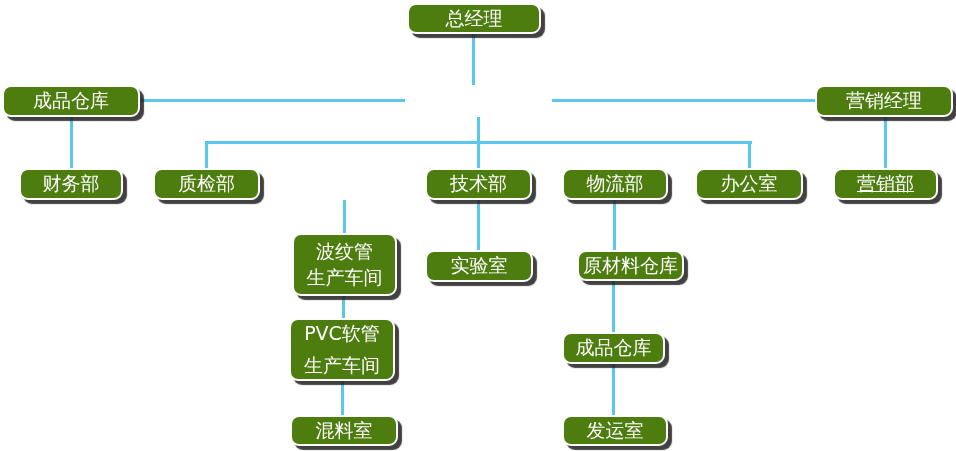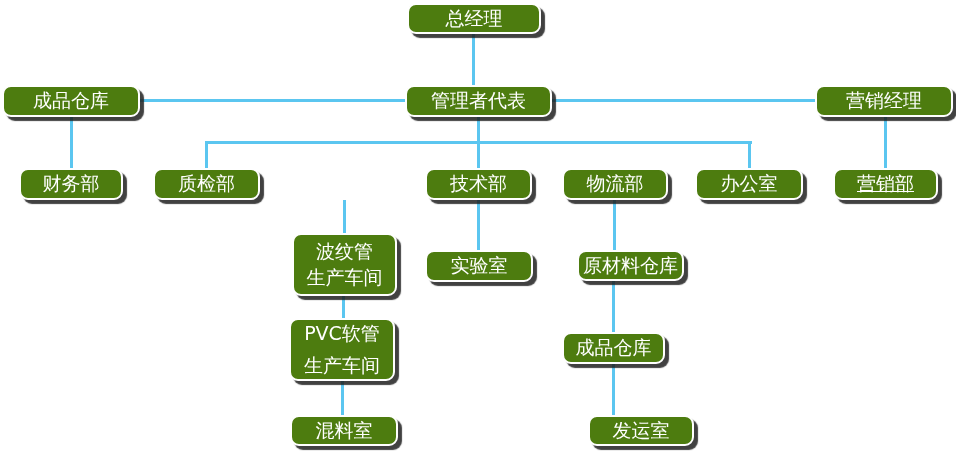--- a/index.html
+++ b/index.html
@@ -49,21 +49,21 @@
   #n-technical    { left:425px; top:168px; width:107px; height:32px; }
   #n-logistics    { left:562px; top:168px; width:106px; height:32px; }
   #n-office       { left:695px; top:168px; width:108px; height:32px; }
   #n-mktdept      { left:833px; top:168px; width:105px; height:32px;text-decoration:underline; }
   #n-corrugated   { left:292px; top:233px; width:105px; height:63px; }
   #n-laboratory   { left:425px; top:250px; width:108px; height:32px; }
   #n-rawwh        { left:561px; top:250px; width:107px; height:31px;margin-left:16px; }
   #n-pvc          { left:289px; top:318px; width:106px; height:63px;gap:6px; }
   #n-finishedwh   { left:562px; top:332px; width:103px; height:32px; }
   #n-mixing       { left:290px; top:415px; width:108px; height:31px; }
-  #n-shipping     { left:588px; top:415px; width:106px; height:31px; }
+  #n-shipping     { left:562px; top:415px; width:106px; height:31px; }
 
   
   #e-top-rep      { left:472px; top:34px;  width:3px;   height:51px; }
   #e-rep-finmgr   { left:140px; top:99px;  width:265px; height:3px;  }
   #e-rep-mktmgr   { left:552px; top:99px;  width:263px; height:3px;  }
   #e-finmgr-dept  { left:70px;  top:117px; width:3px;   height:51px; }
   #e-mktmgr-dept  { left:884px; top:117px; width:3px;   height:51px; }
   #e-rep-center   { left:477px; top:117px; width:3px;   height:51px; }
   #e-branch       { left:205px; top:141px; width:547px; height:3px;  }
   #e-branch-qa    { left:205px; top:141px; width:3px;   height:27px; }
@@ -99,23 +99,20 @@
   <div class="edge" id="e-fin-ship"></div>
 
   <div class="node" id="n-general">
     <span>总经理</span>
   </div>
 
   <div class="node" id="n-finmgr">
     <span>成品仓库</span>
   </div>
 
-  <div class="node" id="n-mgrrep">
-    <span>管理者代表</span>
-  </div>
 
   <div class="node" id="n-mktmgr">
     <span>营销经理</span>
   </div>
 
   <div class="node" id="n-findept">
     <span>财务部</span>
   </div>
 
   <div class="node" id="n-quality">

